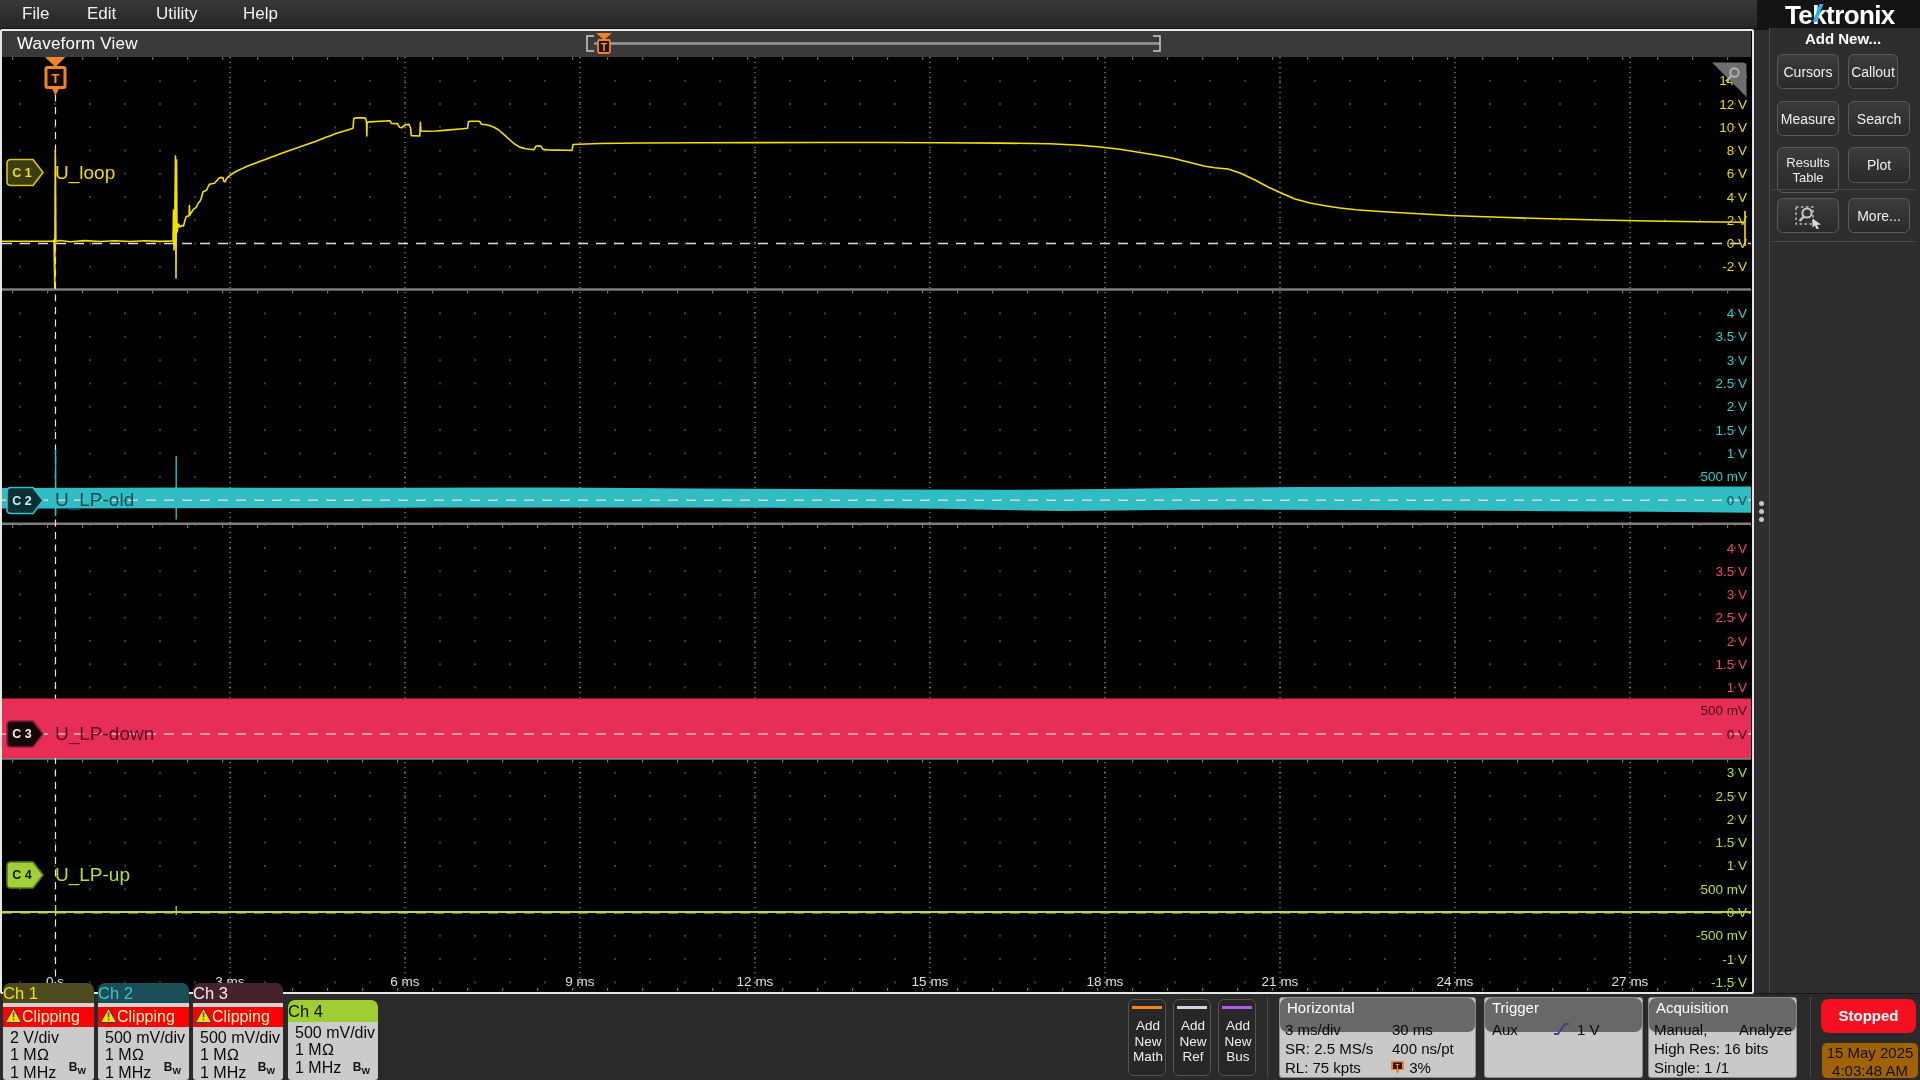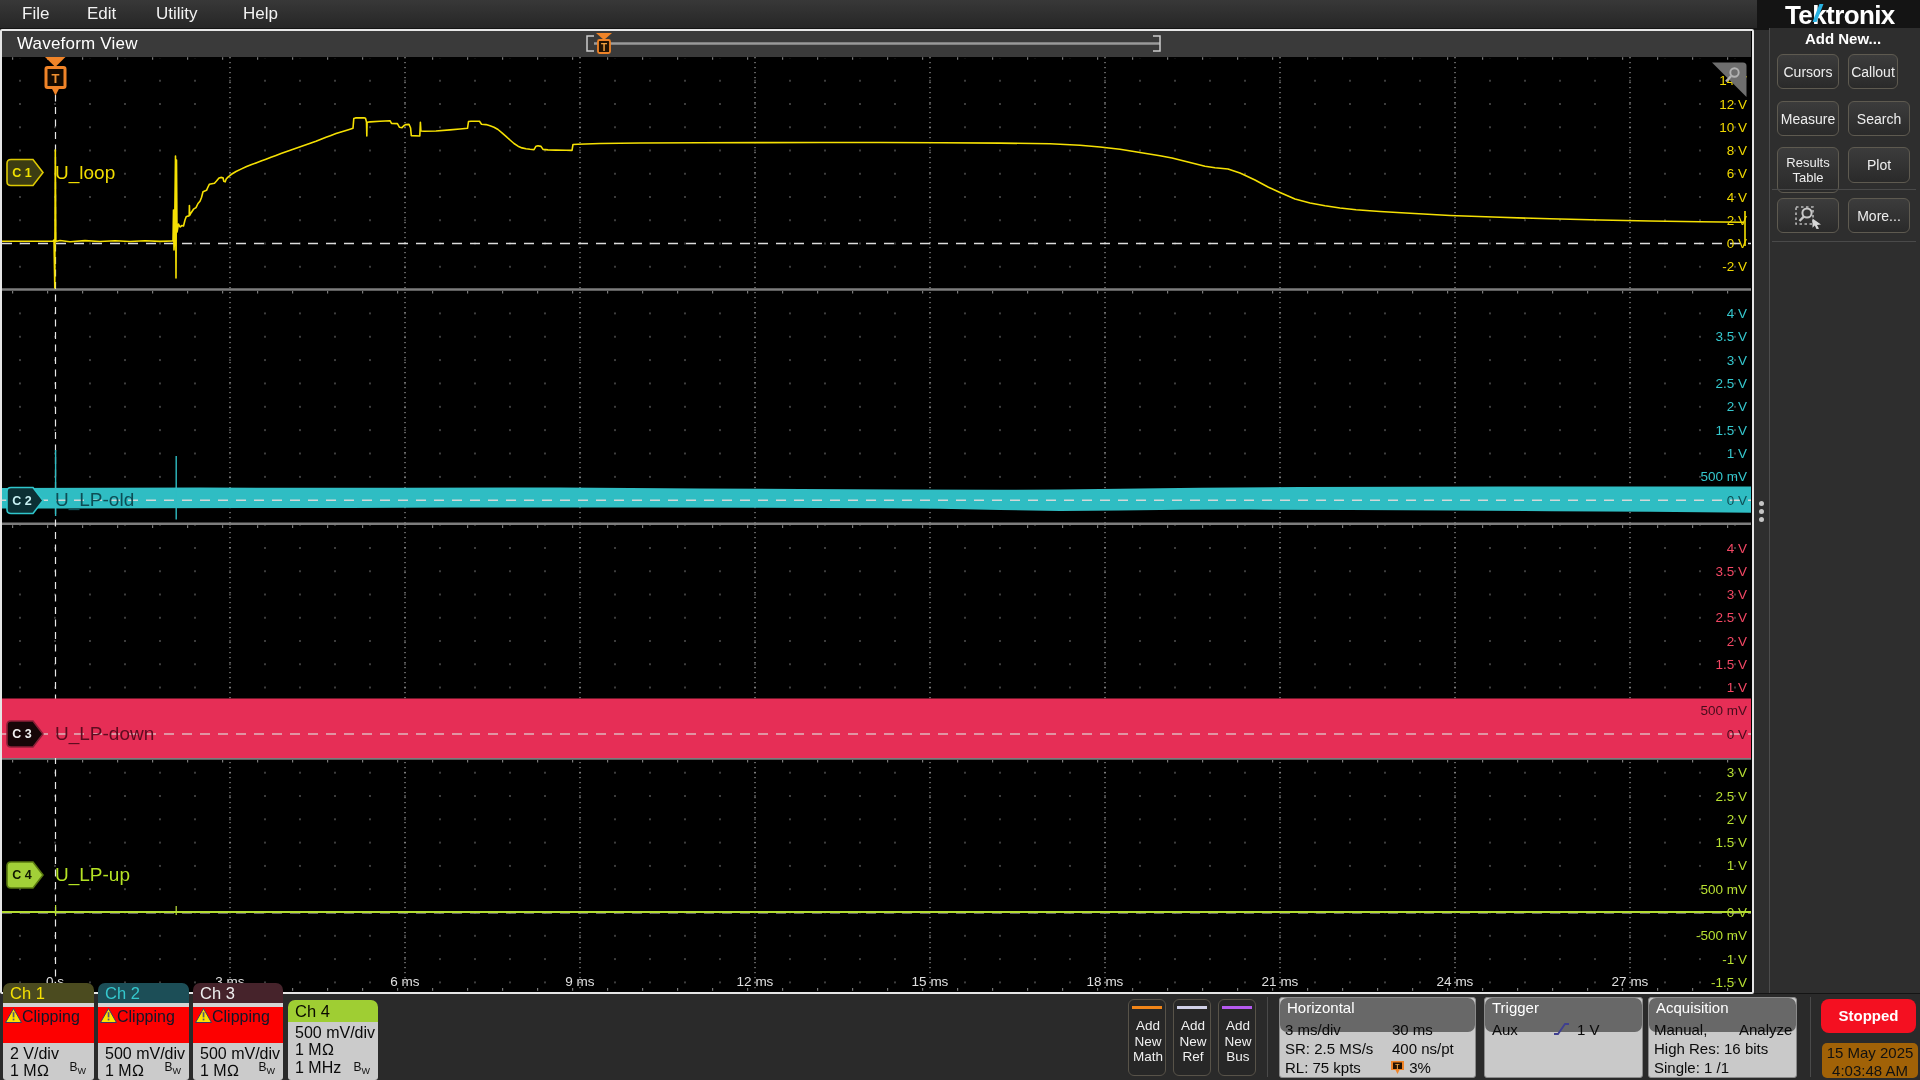--- a/index.html
+++ b/index.html
@@ -20,26 +20,26 @@
     font-weight:bold;font-size:15px;}
   .sbtn{position:absolute;background:linear-gradient(#3c3c3c,#2a2a2a);border:1px solid #5e5a50;
     border-radius:6px;color:#eee;font-size:14px;display:flex;align-items:center;justify-content:center;
     text-align:center;box-sizing:border-box;}
   .sep{position:absolute;background:#4a4a4a;}
   #bottombar{position:absolute;left:0;top:994px;width:1920px;height:86px;background:#2a2a2a;}
   #gapcol{position:absolute;left:1754px;top:30px;width:15px;height:963px;background:#2e2e2e;}
   .grip{position:absolute;width:5px;height:5px;border-radius:50%;background:#c6c6c6;left:1759px;}
   
   .badge{position:absolute;width:91px;border-radius:7px 7px 3px 3px;overflow:hidden;font-size:16px;}
-  .bhead{height:20px;line-height:21px;padding-left:7px;font-weight:normal;font-size:16.5px;}
+  .bhead{height:20px;line-height:21px;font-weight:normal;font-size:16.5px;}
   .bstrip{height:4px;background:#d4d4d4;}
-  .bclip{height:36px;background:#fd0000;color:#0f172a;line-height:20px;padding-left:2px;}
+  .bclip{height:20px;background:#fd0000;color:#fef9c3;line-height:20px;padding-left:2px;}
   .bbody{background:#cbcbcb;color:#0a0a0a;padding:2px 0 0 7px;line-height:17.3px;height:100%;}
   .wt{position:relative;top:-1px}
-  .bw{position:absolute;right:8px;bottom:4px;color:#111;font-weight:normal;font-size:12px;}
+  .bw{position:absolute;right:8px;bottom:4px;color:#111;font-weight:bold;font-size:12px;}
   .bw sub{font-size:9px;}
   
   .anbtn{position:absolute;top:999px;width:38px;height:77px;background:#272727;border:1px solid #585349;
     border-radius:6px;box-sizing:border-box;color:#f0f0f0;font-size:13.5px;text-align:center;line-height:15.5px;}
   .anline{position:absolute;left:3px;right:3px;top:6px;height:2.5px;}
   .antxt{position:absolute;left:2px;right:0;top:18px;}
   
   .panel{position:absolute;top:997px;height:81px;border-radius:3px;overflow:hidden;background:#c9c9c9;
     border:1px solid #8a8a8a;box-sizing:border-box;}
   .phead{height:34px;background:#686868;color:#fff;font-size:15px;line-height:19px;padding-left:7px;border-radius:7px;}

